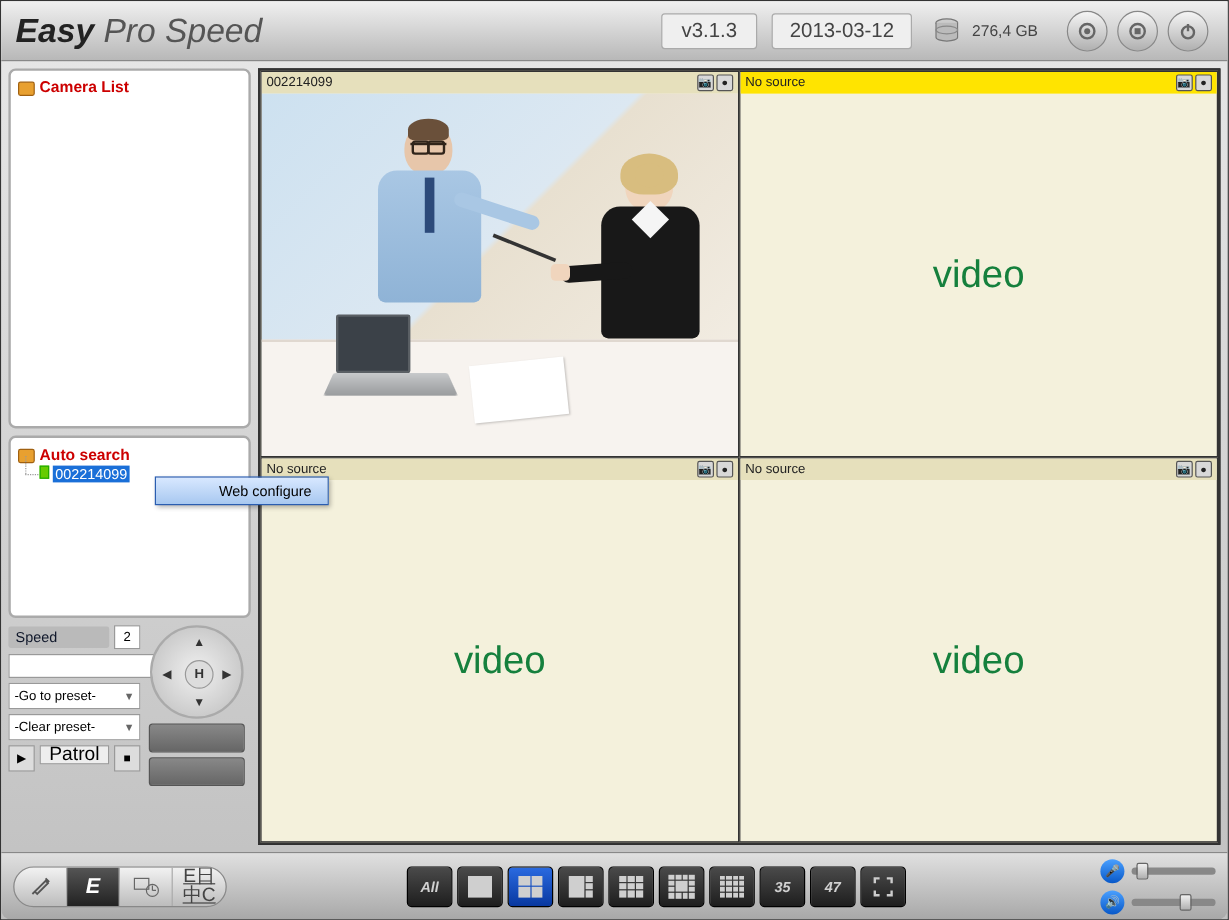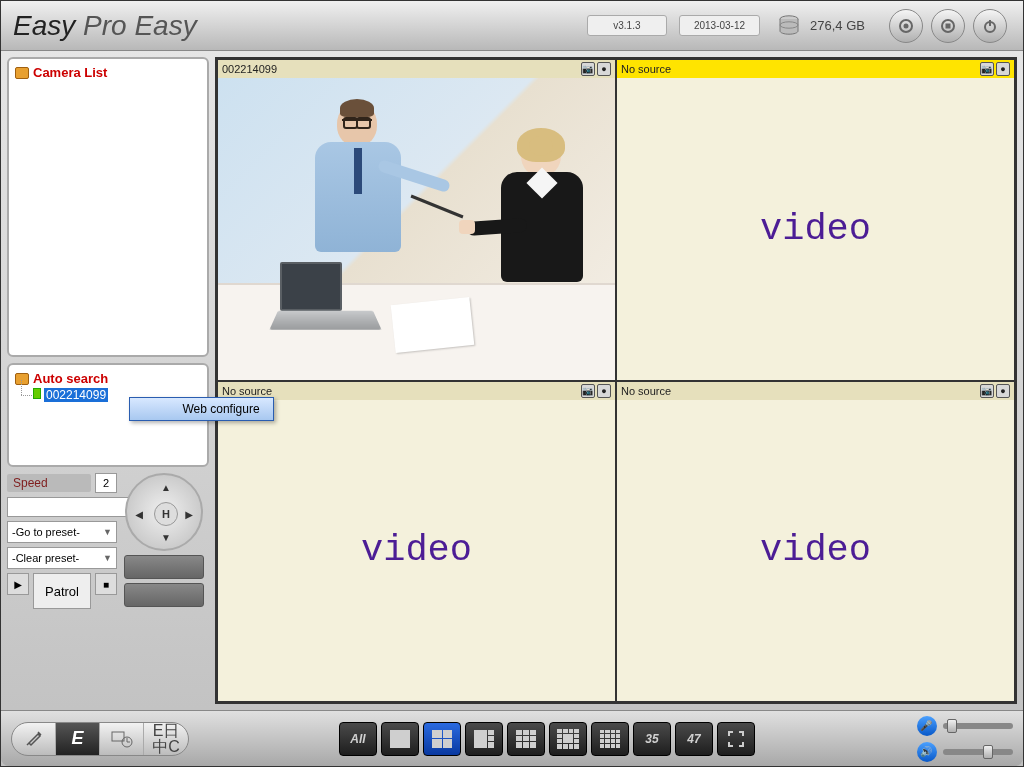--- a/index.html
+++ b/index.html
@@ -1,72 +1,72 @@
 <!DOCTYPE html>
 <html><head>
 <meta charset="utf-8">
 <style>
   * { box-sizing: border-box; margin: 0; padding: 0; font-family: Arial, sans-serif; }
   body { width: 1024px; height: 767px; background: #d8d8d8; overflow: hidden; border: 1px solid #333; }
   .app { width: 100%; height: 100%; display: flex; flex-direction: column; background: linear-gradient(#e8e8e8, #c0c0c0); }
   
   .header { height: 50px; background: linear-gradient(#f0f0f0, #b8b8b8); display: flex; align-items: center; padding: 0 12px; border-bottom: 1px solid #888; }
   .logo { font-family: "Arial", sans-serif; font-size: 28px; font-style: italic; color: #222; flex-shrink: 0; }
-  .logo .bold { font-weight: 400; }
+  .logo .bold { font-weight: 700; }
   .logo .thin { font-weight: 300; color: #555; }
   .header-spacer { flex: 1; }
-  .hdr-box { background: #efefef; border: 1px solid #aaa; border-radius: 3px; padding: 4px 14px; font-size: 10px; color: #444; margin: 4px 6px; min-width: 80px; text-align: center; }
+  .hdr-box { background: #efefef; border: 1px solid #aaa; border-radius: 3px; padding: 4px 14px; font-size: 17px; color: #444; margin: 4px 6px; min-width: 80px; text-align: center; }
   .disk-icon { width: 22px; height: 24px; margin-left: 12px; display: inline-flex; align-items: center; justify-content: center; }
   .hdr-stat { font-size: 13px; color: #444; margin-left: 10px; margin-right: 20px; }
   .hdr-btn { width: 34px; height: 34px; border-radius: 50%; background: linear-gradient(#f5f5f5,#b0b0b0); border: 1px solid #888; margin: 0 4px; display: flex; align-items: center; justify-content: center; cursor: pointer; color: #555; font-size: 16px; }
   
   .main { flex: 1; display: flex; padding: 6px; gap: 6px; min-height: 0; }
   .sidebar { width: 202px; display: flex; flex-direction: column; gap: 6px; }
   .panel { background: #fff; border: 2px solid #aaa; border-radius: 6px; padding: 6px; font-size: 13px; }
   .camera-list { height: 300px; }
-  .panel-title { color: #c00; font-weight: bold; font-size: 13px; display: flex; align-items: center; gap: 4px; }
+  .panel-title { color: #c00; font-weight: bold; font-size: 13px; display: flex; align-items: flex-end; gap: 4px; }
   .panel-title .ficon { width: 14px; height: 12px; background: #e8a030; border: 1px solid #a06010; border-radius: 2px; }
-  .auto-search { height: 104px; position: relative; }
+  .auto-search { height: 152px; position: relative; }
   .tree-item { margin-left: 18px; margin-top: 2px; font-size: 12px; position: relative; }
   .tree-item::before { content:""; position:absolute; left:-12px; top:7px; width:11px; border-top:1px dotted #999; }
   .tree-item::after { content:""; position:absolute; left:-12px; top:-8px; height:15px; border-left:1px dotted #999; }
   .tree-item .cam-icon { display:inline-block; width:8px; height:11px; background:#6c0; border:1px solid #2a0; margin-right:3px; }
   .tree-item .sel { background: #1a6fd8; color: #fff; padding: 0 2px; }
   .context-menu { position: absolute; left: 120px; top: 32px; width: 145px; border: 1px solid #2a5db0; background: linear-gradient(#d8e8ff,#a8c8f0); font-size: 12px; box-shadow: 2px 2px 4px rgba(0,0,0,.3); z-index: 50; }
   .context-menu div { padding: 4px 8px; text-align: center; cursor: pointer; margin-left: 39px; }
   
   .ptz-block { display: flex; gap: 6px; }
   .ptz-left { width: 110px; display: flex; flex-direction: column; gap: 4px; }
   .speed-row { display: flex; gap: 4px; align-items: center; }
-  .speed-row .lbl { background: #bababa; color: #7f1d1d; font-size: 12px; padding: 2px 6px; border-radius: 2px; flex: 1; display: flex; align-items: center; justify-content: space-between; }
+  .speed-row .lbl { background: #bababa; color: #0f172a; font-size: 12px; padding: 2px 6px; border-radius: 2px; flex: 1; display: flex; align-items: center; justify-content: space-between; }
   .mini-input { width: 22px; height: 20px; font-size: 11px; text-align: center; border: 1px solid #999; }
   .mini-combo { width: 100%; height: 22px; font-size: 11px; border: 1px solid #999; background: #fff; padding: 0 4px; display:flex; align-items:center; justify-content: space-between; }
   .mini-combo span:last-child { font-size:9px; color:#666; }
   .addrow { display:flex; gap:4px; }
   .addrow input { flex:1; height:20px; border:1px solid #999; font-size:11px; }
   .smallbtn { font-size:11px; border:1px solid #999; background:linear-gradient(#fefefe,#d8d8d8); padding:2px 6px; border-radius:2px; cursor:pointer; }
   .patrol-row { display:flex; gap:4px; }
   .patrol-row .pbtn { flex:0 0 22px; height:22px; border:1px solid #999; background:#ddd; display:flex; align-items:center; justify-content:center; font-size:10px; cursor:pointer; }
-  .patrol-row .plabel { flex:1; height:36px; border:1px solid #999; background:#eee; display:flex; align-items:center; justify-content:center; font-size:13px; }
+  .patrol-row .plabel { flex:1; height:16px; border:1px solid #999; background:#eee; display:flex; align-items:center; justify-content:center; font-size:16px; }
   .ptz-pad { width: 82px; display:flex; flex-direction:column; gap:4px; align-items:center; }
   .dpad { width: 78px; height: 78px; position: relative; background: radial-gradient(#f0f0f0,#bcbcbc); border: 2px solid #aaa; border-radius: 50%; }
   .dbtn { position:absolute; width:20px; height:20px; display:flex; align-items:center; justify-content:center; font-size:10px; color:#333; cursor:pointer; }
   .d-up{top:2px;left:29px;} .d-down{bottom:2px;left:29px;} .d-left{left:2px;top:29px;} .d-right{right:2px;top:29px;}
   .d-home{left:27px;top:27px;width:24px;height:24px;border-radius:50%;background:#ddd;border:1px solid #999;font-size:11px;font-weight:bold;}
   .graybtn { width:80px; height:24px; background:linear-gradient(#888,#666); color:#444; border:1px solid #555; border-radius:3px; font-size:11px; display:flex; align-items:center; justify-content:center; cursor:pointer; }
   
   .grid { flex: 1; display: grid; grid-template-columns: 1fr 1fr; grid-template-rows: 1fr 1fr; border: 2px solid #333; background: #000; min-width: 0; }
   .cell { position: relative; border: 1px solid #333; background: #f4f1dc; overflow: hidden; }
   .cell-header { height: 18px; display: flex; align-items: center; padding: 0 4px; font-size: 11px; justify-content: space-between; }
   .hdr-normal { background: #e6e0bc; color: #222; }
   .hdr-active { background: #ffe400; color: #222; }
   .cell-icons { display:flex; gap:2px; }
   .cell-icons span { width:14px; height:14px; border:1px solid #555; background:#d8d8d8; display:flex; align-items:center; justify-content:center; font-size:9px; cursor:pointer; border-radius:2px; }
   .cell-body { position:absolute; top:18px; left:0; right:0; bottom:0; display:flex; align-items:center; justify-content:center; }
-  .video-placeholder { font-family: Liberation Mono, monospace; font-size: 37px; color: #4c1d95; }
+  .video-placeholder { font-family: Liberation Sans, sans-serif; font-size: 32px; color: #15803d; }
   .live-feed { width:100%; height:100%; background: linear-gradient(135deg, #cde1f0 0%, #dce8f2 45%, #e8e0d0 46%, #f5f0e8 100%); position: relative; }
   
   .scene { position:absolute; inset:0; }
   .table { position:absolute; bottom:0; left:0; right:0; height:32%; background:#f7f3ef; border-top:2px solid #e0d8d0; }
   .laptop { position:absolute; bottom:16%; left:14%; width:26%; height:22%; }
   .laptop .base{position:absolute;bottom:0;left:0;right:0;height:35%;background:linear-gradient(#c8cacc,#9a9c9e);transform:perspective(80px) rotateX(35deg);border-radius:2px;}
   .laptop .screen{position:absolute;bottom:30%;left:6%;width:60%;height:75%;background:#3b4148;border:2px solid #5a5f64;border-radius:2px;}
   .person { position:absolute; }
   .person .head{width:40px;height:44px;background:#e9c8ad;border-radius:50% 50% 45% 45%;position:relative;}
   .man{left:30%;top:8%;}
@@ -85,21 +85,21 @@
   .woman .body{width:82px;height:110px;background:#181818;border-radius:16px 16px 6px 6px;margin-top:-4px;margin-left:-20px;position:relative;}
   .woman .collar{position:absolute;top:0;left:50%;width:22px;height:22px;background:#f5f5f5;transform:translateX(-50%) rotate(45deg);}
   .woman .arm{position:absolute;left:-34px;top:48px;width:60px;height:14px;background:#181818;border-radius:7px;transform:rotate(-4deg);} 
   .woman .hand{position:absolute;left:-42px;top:48px;width:16px;height:14px;background:#f0d5bd;border-radius:4px;}
   .paper{position:absolute;bottom:10%;left:44%;width:20%;height:16%;background:#fff;transform:rotate(-6deg);box-shadow:1px 1px 2px rgba(0,0,0,.2);}
   .pen{position:absolute;left:48%;top:42%;width:56px;height:3px;background:#333;transform:rotate(22deg);}
   
   .footer { height: 56px; background: linear-gradient(#e0e0e0,#a8a8a8); border-top: 1px solid #888; display: flex; align-items: center; padding: 0 10px; gap: 6px; border-radius: 0 0 8px 8px; }
   .foot-pill { display:flex; background:linear-gradient(#f2f2f2,#bcbcbc); border:1px solid #888; border-radius:18px; overflow:hidden; }
   .foot-pill .seg { width:44px; height:32px; display:flex; align-items:center; justify-content:center; font-size:16px; color:#444; border-right:1px solid #aaa; cursor:pointer; }
-  .foot-pill .seg:last-child{border-right:none;}
+  .foot-pill .seg:last-child{border-right:none;text-decoration:underline;}
   .foot-pill .seg.active{ background:linear-gradient(#555,#222); color:#fff; }
   .lang-seg { font-size:10px; line-height:1; text-align:center; color:#666; }
   .layout-strip { display:flex; gap:4px; margin-left: auto; margin-right: auto; }
   .layout-btn { width:38px; height:34px; background:linear-gradient(#4a4a4a,#1e1e1e); border:1px solid #000; border-radius:4px; display:flex; align-items:center; justify-content:center; color:#d0d0d0; cursor:pointer; }
   .layout-btn.sel { background:linear-gradient(#2a6ae0,#0838a0); }
   .layout-btn.txt { font-size:12px; font-style:italic; font-weight:bold; font-family: Arial; }
   .gridicon { display:grid; gap:1px; }
   .gridicon span { background:#cfcfcf; }
   .g1{width:20px;height:18px;grid-template-columns:1fr;grid-template-rows:1fr;}
   .g4{width:20px;height:18px;grid-template-columns:1fr 1fr;grid-template-rows:1fr 1fr;}
@@ -115,21 +115,21 @@
   .slider { width:70px; height:6px; background:#888; border-radius:3px; position:relative; }
   .slider .knob { position:absolute; top:-4px; width:10px; height:14px; background:linear-gradient(#f0f0f0,#b0b0b0); border:1px solid #666; border-radius:2px; }
 </style>
 </head>
 <body>
 
 <div class="app">
 
   <div class="header">
     <div class="logo">
-      <span class="bold">Easy</span><span class="thin"> Pro Easy</span>
+      <span class="bold">Easy</span><span class="thin"> Pro Speed</span>
     </div>
     <div class="header-spacer"></div>
     <div class="hdr-box">v3.1.3</div>
     <div class="hdr-box">2013-03-12</div>
     <span class="disk-icon">
       <svg width="20" height="22" viewBox="0 0 20 22">
           <ellipse cx="10" cy="4" rx="9" ry="3.2" fill="#ccc" stroke="#777"></ellipse>
           <path d="M1 4v12c0 1.8 4 3.2 9 3.2s9-1.4 9-3.2V4" fill="#bbb" stroke="#777"></path>
           <ellipse cx="10" cy="10" rx="9" ry="3.2" fill="none" stroke="#888"></ellipse>
         </svg>

